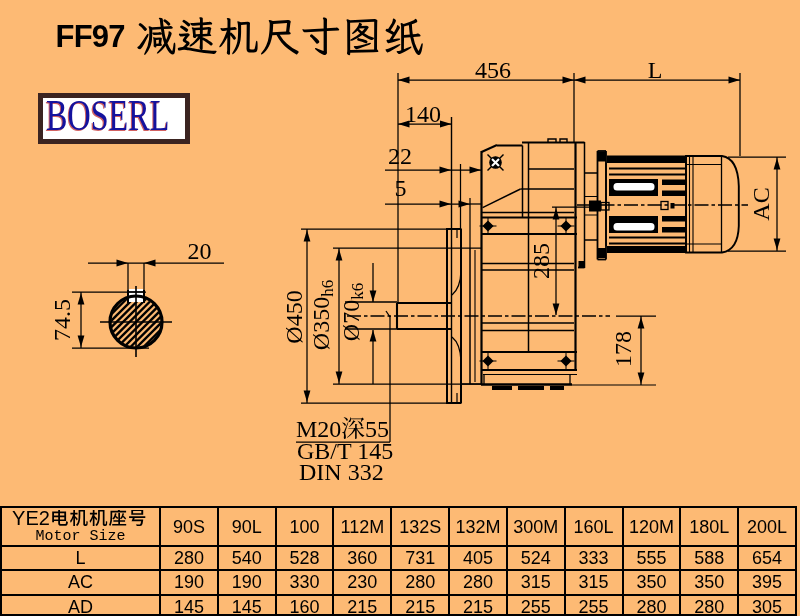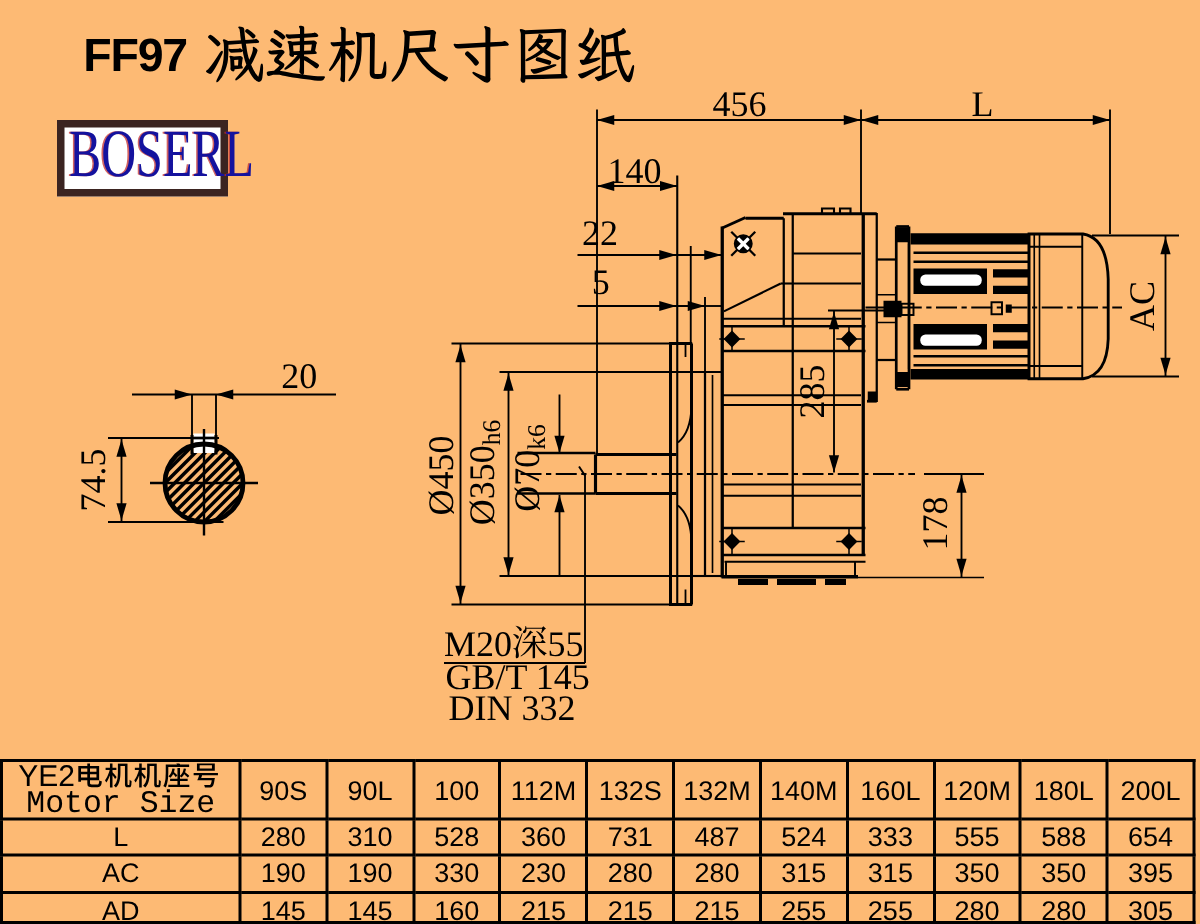--- a/index.html
+++ b/index.html
@@ -1,26 +1,26 @@
 <!DOCTYPE html>
 <html><head><meta charset="utf-8"><style>
 html,body{margin:0;padding:0;background:#fff;}
 #page{position:relative;width:800px;height:616px;overflow:hidden;background:#fdba74;}
-#logo{position:absolute;left:38px;top:80px;width:114px;height:51px;border:5px solid #3b2421;box-sizing:border-box;background:#fff;}
+#logo{position:absolute;left:38px;top:93px;width:152px;height:51px;border:5px solid #3b2421;box-sizing:border-box;background:#fff;}
 #logo span{position:absolute;left:3px;top:-9px;font-family:"Liberation Serif",serif;font-size:45px;color:#14129e;transform:scaleX(.715);transform-origin:0 0;white-space:nowrap;text-shadow:-1.5px 0.5px 0 rgba(195,45,45,.75);}
 svg#draw{position:absolute;left:0;top:0;}
 svg#draw{stroke:#000;}
 svg#draw .f{fill:#000;stroke:none;}
 svg#draw text{fill:#000;stroke:none;}
 .dim{font-family:"Liberation Serif",serif;font-size:24px;}
 table{position:absolute;left:0;top:506px;width:797px;border-collapse:collapse;table-layout:fixed;font-family:"Liberation Sans",sans-serif;font-size:18px;color:#000;}
 td{border:2px solid #000;text-align:center;vertical-align:middle;padding:0;overflow:hidden;line-height:20px;}
 td:first-child{width:157px;}
 .h1{font-size:20px;line-height:19px;margin-top:1px;}
-.h2{font-family:"Liberation Mono",monospace;font-size:21px;line-height:17px;letter-spacing:0px;}
+.h2{font-family:"Liberation Mono",monospace;font-size:15px;line-height:17px;letter-spacing:0px;}
 </style></head>
 <body>
 <div id="page">
 <svg id="draw" width="800" height="616" viewBox="0 0 800 616">
 <text x="55.5" y="47" font-family="Liberation Sans, sans-serif" font-size="31" font-weight="bold" letter-spacing="-0.8">FF97</text>
 <g class="f">
         <path transform="translate(135.5,51)" d="M4.6 -1.7Q6.2 -1.7 11.0 -11.4Q13.1 -15.5 13.1 -16.3Q13.1 -17.2 12.5 -17.2Q11.9 -17.2 11.0 -15.9Q6.9 -9.3 3.7 -5.3Q3.1 -4.6 2.4 -4.2Q1.8 -3.9 1.8 -3.4Q1.8 -3.3 2.4 -2.6Q3.0 -2.0 4.6 -1.7ZM9.6 -20.0Q10.0 -20.0 10.4 -20.3Q11.5 -21.2 11.5 -22.0Q11.5 -22.5 9.3 -24.5Q7.2 -26.5 6.1 -27.2Q5.0 -27.9 4.7 -27.9Q4.4 -27.9 3.8 -27.4Q3.2 -26.9 3.2 -26.4Q3.2 -26.0 3.4 -25.8Q3.6 -25.6 5.0 -24.4Q6.4 -23.2 7.8 -21.6Q9.2 -20.0 9.6 -20.0ZM20.8 -7.3 20.6 -11.0 23.4 -11.2 23.2 -7.4ZM20.0 -3.4Q20.9 -3.4 20.9 -4.5L20.9 -4.9Q25.5 -5.2 26.0 -5.3Q26.4 -5.4 26.4 -6.0Q26.4 -6.4 25.7 -7.4Q26.2 -11.6 26.3 -11.8Q26.4 -12.1 26.4 -12.3Q26.4 -12.7 25.8 -13.2Q25.3 -13.6 24.7 -13.6L20.5 -13.3Q18.7 -13.8 18.2 -13.8Q17.4 -13.8 17.4 -13.4Q17.4 -13.1 17.7 -12.7Q17.9 -12.3 18.0 -11.4Q18.2 -6.8 18.2 -6.4L18.1 -5.0Q18.1 -4.4 18.8 -3.9Q19.5 -3.4 20.0 -3.4ZM32.1 -26.1Q32.8 -25.3 33.3 -25.3Q33.9 -25.3 34.4 -26.0Q34.9 -26.7 34.9 -27.0Q34.9 -27.6 32.4 -29.7Q29.9 -31.7 29.3 -31.7Q28.7 -31.7 28.3 -31.2Q27.9 -30.7 27.9 -30.3Q27.9 -29.8 28.3 -29.5Q30.3 -28.0 32.1 -26.1ZM9.1 3.9Q9.5 3.9 10.4 3.0Q12.7 0.7 14.5 -3.7Q15.5 -6.1 16.2 -9.3Q16.8 -12.5 16.8 -21.2L25.5 -21.8Q25.8 -19.5 26.2 -17.5Q26.0 -17.8 25.6 -18.2Q24.9 -18.9 24.5 -18.9Q24.2 -18.9 23.9 -18.7Q23.5 -18.5 19.1 -18.4L18.3 -18.4L17.4 -18.5Q16.9 -18.5 16.9 -18.1Q16.9 -17.9 17.1 -17.2Q17.7 -15.9 18.8 -15.9L25.2 -16.2Q26.2 -16.3 26.3 -17.0Q26.5 -15.7 26.8 -14.4Q27.5 -11.1 28.7 -7.8Q26.1 -3.4 22.0 0.9Q21.3 1.7 21.3 2.1Q21.3 2.6 21.9 2.6Q22.2 2.6 23.5 1.7Q24.8 0.8 26.6 -1.0Q28.4 -2.7 30.0 -4.9Q31.2 -2.0 32.5 -0.2Q35.1 3.6 37.1 3.6Q39.0 3.6 39.4 0.9Q39.9 -3.0 39.9 -5.7Q39.9 -8.6 39.0 -8.6Q38.3 -8.6 38.1 -6.9Q37.7 -3.4 37.2 -1.6Q36.7 0.2 36.7 0.2Q36.6 0.2 35.1 -1.8Q33.7 -3.7 31.9 -7.8Q33.2 -9.8 34.7 -13.3Q36.2 -16.7 36.2 -17.5Q36.2 -18.5 34.5 -19.4Q33.8 -19.8 33.5 -19.8Q33.0 -19.8 33.0 -19.1Q33.1 -18.9 33.1 -18.0Q33.1 -17.7 32.5 -15.5Q31.8 -13.4 30.7 -11.2Q29.6 -13.8 28.7 -20.4L28.4 -21.9L35.9 -22.3Q37.3 -22.4 37.3 -23.2Q37.3 -23.9 36.0 -24.7Q35.5 -25.1 35.2 -25.1Q34.9 -25.1 34.5 -24.9Q34.1 -24.8 33.8 -24.8Q33.5 -24.8 33.0 -24.7L28.1 -24.4Q27.7 -26.9 27.3 -31.7Q27.3 -32.6 26.0 -33.0Q24.8 -33.3 24.1 -33.3Q23.3 -33.3 23.3 -32.8Q23.3 -32.5 23.7 -32.1Q24.1 -31.8 24.2 -31.4Q24.3 -31.0 24.4 -30.0Q24.6 -28.9 24.7 -27.2Q24.9 -25.6 25.1 -24.2L16.6 -23.7Q14.5 -24.8 13.9 -24.8Q13.0 -24.8 13.0 -24.2Q13.0 -23.9 13.4 -23.2Q13.8 -22.1 13.8 -19.4Q13.8 -14.6 13.5 -11.6Q12.9 -5.0 9.0 2.2Q8.7 2.8 8.7 3.3Q8.7 3.9 9.1 3.9Z"></path>
 <path transform="translate(176.7,51)" d="M36.9 2.9H37.3Q38.1 2.8 38.5 2.5Q38.9 2.3 39.6 1.1Q40.0 0.6 40.0 0.3Q40.0 -0.2 39.1 -0.2H38.7Q38.4 -0.2 38.0 -0.2Q37.6 -0.2 37.2 -0.2Q35.3 -0.2 32.7 -0.4Q30.1 -0.7 27.2 -1.0Q26.2 -1.1 25.3 -1.3Q25.7 -1.4 25.8 -1.7Q26.0 -2.1 26.0 -2.7V-10.9Q27.8 -9.9 29.6 -8.7Q31.4 -7.4 33.3 -5.9Q34.0 -5.4 34.4 -5.4Q34.9 -5.4 35.2 -5.8Q35.5 -6.2 35.8 -6.6Q36.0 -7.1 36.0 -7.3Q36.0 -7.9 35.0 -8.6Q33.7 -9.5 32.3 -10.3Q31.0 -11.2 29.8 -11.9Q28.6 -12.6 27.8 -13.1Q26.9 -13.5 26.7 -13.5Q26.1 -13.5 26.0 -13.5V-14.6L33.3 -15.0Q33.7 -15.0 34.1 -15.1Q34.5 -15.2 34.5 -15.6Q34.5 -15.9 34.2 -16.3Q33.9 -16.6 33.4 -17.1L34.2 -21.4Q34.2 -21.6 34.4 -21.8Q34.6 -22.0 34.6 -22.3Q34.6 -22.8 33.9 -23.4Q33.2 -24.0 32.5 -24.0H32.2L26.1 -23.6V-25.8L34.6 -26.4Q34.9 -26.4 35.2 -26.6Q35.5 -26.8 35.5 -27.2Q35.5 -27.7 35.0 -28.2Q34.5 -28.7 33.9 -29.0Q33.4 -29.3 33.0 -29.3Q32.8 -29.3 32.7 -29.2Q32.3 -29.1 31.9 -29.0Q31.5 -28.9 31.0 -28.9L26.1 -28.5V-32.5Q26.1 -33.2 25.4 -33.5Q24.7 -33.7 24.1 -33.8Q23.5 -33.8 23.4 -33.8Q22.6 -33.8 22.6 -33.3Q22.6 -33.0 22.8 -32.6Q23.1 -32.2 23.2 -31.9Q23.3 -31.5 23.3 -31.1V-28.4L16.5 -28.0H16.0Q15.2 -28.0 14.6 -28.1Q14.4 -28.2 14.2 -28.2Q13.7 -28.2 13.7 -27.7Q13.7 -27.5 13.7 -27.3Q14.0 -26.7 14.5 -26.0Q15.0 -25.2 16.2 -25.2Q16.5 -25.2 16.8 -25.2Q17.2 -25.3 17.6 -25.3L23.2 -25.7V-23.5L18.2 -23.2Q17.3 -23.5 16.7 -23.6Q16.0 -23.7 15.7 -23.7Q15.0 -23.7 15.0 -23.2Q15.0 -22.8 15.4 -22.2Q15.5 -21.9 15.7 -21.5Q15.8 -21.2 15.8 -20.7L16.3 -16.5Q16.3 -16.4 16.3 -16.2Q16.3 -16.1 16.3 -15.9Q16.3 -15.7 16.3 -15.4Q16.3 -15.2 16.2 -14.9V-14.6Q16.2 -14.0 16.7 -13.6Q17.1 -13.2 17.7 -13.1Q18.2 -13.0 18.4 -13.0Q18.9 -13.0 19.1 -13.3Q19.3 -13.6 19.3 -14.0V-14.2V-14.3L21.6 -14.4Q20.0 -12.3 17.9 -10.1Q15.9 -8.0 13.8 -6.4Q12.8 -5.6 12.8 -5.0Q12.8 -4.5 13.4 -4.5Q13.9 -4.5 15.0 -5.1Q16.0 -5.7 17.3 -6.6Q18.6 -7.6 19.9 -8.7Q21.1 -9.9 22.2 -11.0Q23.2 -12.2 23.2 -12.3L23.2 -12.6Q23.2 -11.9 23.2 -11.3Q23.2 -10.5 23.2 -9.4Q23.2 -8.4 23.2 -7.7L23.2 -7.0Q23.2 -6.2 23.1 -5.4Q23.0 -4.6 22.9 -3.6Q22.9 -3.6 22.9 -3.5Q22.8 -3.4 22.8 -3.3Q22.8 -2.7 23.3 -2.2Q23.8 -1.8 24.3 -1.5Q24.5 -1.4 24.6 -1.4Q23.1 -1.6 21.5 -1.8Q18.6 -2.3 16.1 -2.7Q13.6 -3.2 11.8 -3.5Q10.6 -3.8 9.9 -3.9Q11.3 -5.1 12.1 -5.9Q12.9 -6.8 12.9 -7.7Q12.9 -8.2 12.7 -8.5Q12.5 -8.9 11.7 -9.4Q10.9 -9.9 9.2 -11.0Q9.1 -11.1 9.1 -11.1Q9.8 -12.0 10.5 -12.9Q11.2 -13.8 12.2 -15.0Q12.4 -15.2 12.7 -15.5Q13.0 -15.8 13.0 -16.2Q13.0 -16.8 12.3 -17.3Q11.6 -17.8 11.1 -17.8Q11.0 -17.8 10.9 -17.8Q10.8 -17.8 10.7 -17.8L5.0 -17.3Q4.8 -17.2 4.6 -17.2Q4.4 -17.2 4.2 -17.2Q3.6 -17.2 3.0 -17.3Q2.9 -17.3 2.8 -17.4Q2.8 -17.4 2.7 -17.4Q2.2 -17.4 2.2 -16.8L2.3 -16.2Q2.5 -15.7 3.0 -15.1Q3.5 -14.6 4.6 -14.6Q4.8 -14.6 5.1 -14.6Q5.4 -14.6 5.7 -14.6L8.6 -14.9Q8.3 -14.6 7.8 -13.9Q7.2 -13.2 6.8 -12.6Q6.0 -11.5 6.0 -10.7Q6.0 -9.8 7.2 -9.0Q8.6 -8.3 9.6 -7.5Q9.7 -7.5 9.7 -7.5L9.6 -7.4Q9.0 -6.6 8.1 -5.7Q7.1 -4.8 6.0 -3.9Q3.8 -3.8 2.8 -3.5Q1.7 -3.3 1.4 -3.0Q1.1 -2.6 1.1 -2.3L1.2 -1.8Q1.2 -1.4 1.5 -0.9Q1.7 -0.4 2.4 -0.4Q2.5 -0.4 2.7 -0.4Q2.9 -0.5 3.2 -0.5Q4.4 -0.9 5.4 -1.1Q6.5 -1.2 7.4 -1.2Q8.5 -1.2 9.5 -1.1Q10.4 -0.9 11.4 -0.7Q13.2 -0.4 15.8 0.1Q18.4 0.5 21.4 1.0Q24.5 1.5 27.4 1.9Q30.4 2.3 32.9 2.6Q35.4 2.9 36.9 2.9ZM23.2 -21.0 23.2 -17.0 19.0 -16.8 18.7 -20.7ZM31.2 -21.4 30.6 -17.3 26.0 -17.1 26.1 -21.1ZM9.9 -19.0Q10.4 -19.0 10.8 -19.4Q11.1 -19.9 11.3 -20.4Q11.5 -20.9 11.5 -21.0Q11.5 -21.3 11.4 -21.5Q11.2 -21.8 10.7 -22.2Q10.2 -22.6 9.0 -23.4Q7.8 -24.1 5.8 -25.3Q5.3 -25.6 4.9 -25.6Q4.3 -25.6 3.8 -24.9Q3.4 -24.4 3.4 -24.0Q3.4 -23.5 4.2 -23.0Q5.3 -22.3 6.4 -21.4Q7.5 -20.6 8.8 -19.5Q9.1 -19.3 9.4 -19.1Q9.6 -19.0 9.9 -19.0ZM11.8 -24.5Q12.1 -24.5 12.5 -24.8Q13.0 -25.2 13.3 -25.6Q13.6 -26.0 13.6 -26.4Q13.6 -26.8 13.0 -27.4Q12.4 -28.0 11.5 -28.6Q10.7 -29.3 9.8 -29.8Q8.9 -30.4 8.2 -30.8Q7.5 -31.2 7.2 -31.2Q6.6 -31.2 6.1 -30.6Q5.7 -30.0 5.7 -29.7Q5.7 -29.2 6.4 -28.7Q7.6 -27.9 8.7 -27.0Q9.8 -26.1 10.9 -25.1Q11.4 -24.5 11.8 -24.5Z"></path>
 <path transform="translate(217.9,51)" d="M28.8 -26.4 28.6 -2.4Q28.6 -0.5 29.4 0.4Q30.3 1.3 31.5 1.5Q32.8 1.6 34.0 1.6Q36.0 1.6 37.2 1.3Q38.3 1.0 38.9 0.2Q39.4 -0.6 39.6 -2.0Q39.7 -3.4 39.7 -5.6Q39.7 -5.7 39.7 -6.3Q39.7 -7.0 39.6 -7.9Q39.6 -8.7 39.4 -9.5Q39.3 -10.2 38.8 -10.2Q38.1 -10.2 37.9 -8.3Q37.7 -6.4 37.4 -5.1Q37.1 -3.7 36.8 -2.5Q36.7 -2.0 36.2 -1.8Q35.7 -1.6 33.9 -1.6Q32.4 -1.6 32.1 -1.7Q31.7 -1.9 31.7 -2.6L32.0 -26.6Q32.0 -26.8 32.1 -27.0Q32.1 -27.2 32.1 -27.5Q32.1 -28.2 31.5 -28.7Q30.8 -29.3 30.1 -29.3Q29.9 -29.3 29.8 -29.3Q29.7 -29.2 29.6 -29.2L23.0 -28.8Q20.5 -29.8 19.9 -29.8Q19.4 -29.8 19.4 -29.3Q19.4 -29.2 19.5 -28.9Q19.5 -28.7 19.6 -28.5Q19.8 -27.9 19.9 -27.1Q20.1 -26.2 20.1 -24.7Q20.2 -23.2 20.2 -20.5Q20.2 -17.2 20.0 -14.5Q19.9 -11.7 19.4 -9.2Q18.9 -6.7 17.8 -4.2Q16.8 -1.6 14.9 1.3Q14.3 2.2 14.3 2.7Q14.3 3.2 14.8 3.2Q15.1 3.2 15.9 2.5Q16.8 1.8 17.9 0.4Q19.0 -0.9 20.1 -3.0Q21.2 -5.1 22.0 -8.0Q22.8 -10.9 23.0 -14.6Q23.2 -16.9 23.2 -19.1Q23.2 -21.4 23.2 -23.5V-26.0ZM12.5 -20.7 17.7 -21.2Q18.1 -21.3 18.5 -21.5Q18.8 -21.6 18.8 -22.1Q18.8 -22.6 18.4 -23.0Q18.0 -23.5 17.5 -23.8Q17.0 -24.1 16.6 -24.1Q16.3 -24.1 16.2 -24.0Q15.6 -23.8 14.7 -23.7L12.5 -23.5L12.6 -31.3Q12.6 -31.8 12.4 -32.2Q12.1 -32.5 11.1 -32.8Q10.7 -33.0 10.3 -33.0Q10.0 -33.1 9.7 -33.1Q8.9 -33.1 8.9 -32.6Q8.9 -32.3 9.1 -32.0Q9.6 -31.2 9.6 -30.4L9.6 -23.2L5.2 -22.8Q5.0 -22.8 4.9 -22.8Q4.7 -22.8 4.5 -22.8Q3.9 -22.8 3.2 -22.9Q3.2 -22.9 3.1 -22.9Q3.1 -23.0 3.0 -23.0Q2.5 -23.0 2.5 -22.5L2.6 -21.9Q2.9 -21.3 3.4 -20.7Q3.9 -20.0 4.8 -20.0Q5.0 -20.0 5.4 -20.1Q5.7 -20.1 6.1 -20.1L9.1 -20.4Q7.6 -16.2 5.8 -12.2Q4.0 -8.2 1.9 -5.4Q1.4 -4.6 1.4 -4.2Q1.4 -3.7 2.0 -3.7Q2.4 -3.7 3.2 -4.5Q3.9 -5.2 4.9 -6.5Q5.9 -7.7 6.9 -9.3Q8.0 -10.8 8.8 -12.4Q9.1 -13.2 9.3 -13.3L9.4 -14.7Q9.4 -13.9 9.4 -13.3Q9.4 -11.6 9.4 -9.5Q9.3 -7.4 9.3 -5.5Q9.3 -3.6 9.3 -2.4V-1.2Q9.3 -0.6 9.2 0.1Q9.1 0.7 9.0 1.3Q8.9 1.5 8.9 1.8Q8.9 2.8 9.8 3.3Q10.7 3.8 11.2 3.8Q12.1 3.8 12.1 2.5L12.4 -15.7Q12.7 -15.4 13.7 -14.2Q14.7 -13.0 15.3 -12.0Q15.7 -11.3 16.3 -11.3Q16.8 -11.3 17.4 -11.8Q18.1 -12.3 18.1 -12.9Q18.1 -13.2 17.5 -14.1Q16.9 -15.0 16.0 -15.9Q15.2 -16.9 14.4 -17.6Q13.5 -18.4 13.1 -18.4Q12.6 -18.4 12.4 -18.2ZM9.3 -13.3Q9.4 -13.5 9.2 -12.9Z"></path>
 <path transform="translate(259.1,51)" d="M27.9 -27.9 27.0 -19.5 13.6 -18.7Q13.8 -20.7 13.9 -23.0Q14.1 -25.3 14.1 -27.0ZM20.6 -16.2 29.8 -16.6Q30.5 -16.7 31.0 -16.8Q31.6 -16.9 31.6 -17.5Q31.6 -17.9 31.2 -18.4Q30.9 -18.9 30.2 -19.6L31.3 -28.1Q31.3 -28.2 31.5 -28.5Q31.7 -28.7 31.7 -29.1Q31.7 -29.7 30.9 -30.4Q30.2 -31.0 29.4 -31.0Q29.3 -31.0 29.2 -31.0Q29.1 -31.0 28.9 -31.0L13.8 -30.0Q11.2 -31.0 10.4 -31.0Q9.6 -31.0 9.6 -30.5Q9.6 -30.1 10.0 -29.6Q10.2 -29.2 10.4 -28.4Q10.6 -27.6 10.6 -26.8Q10.6 -24.3 10.4 -21.1Q10.2 -17.9 9.7 -14.5Q9.1 -9.8 7.1 -5.6Q5.2 -1.4 2.6 1.6Q1.9 2.5 1.9 3.0Q1.9 3.5 2.4 3.5Q2.8 3.5 3.8 2.8Q4.7 2.1 6.0 0.8Q7.3 -0.6 8.7 -2.7Q10.0 -4.8 11.2 -7.7Q12.3 -10.6 13.0 -14.4Q13.1 -14.8 13.1 -15.1Q13.2 -15.5 13.2 -15.7L17.4 -16.0Q19.7 -11.7 22.5 -8.3Q25.3 -4.9 28.8 -2.2Q32.4 0.6 36.9 3.2Q37.2 3.4 37.4 3.4Q37.8 3.4 38.3 2.9Q38.8 2.3 39.2 1.8Q39.6 1.2 39.6 0.9Q39.6 0.5 38.9 0.1Q32.3 -3.1 27.9 -7.2Q23.5 -11.2 20.6 -16.2Z"></path>
@@ -266,34 +266,34 @@
                 </g>
               </svg></div>
             <div class="h2">Motor Size</div>
           </td>
           <td>90S</td>
           <td>90L</td>
           <td>100</td>
           <td>112M</td>
           <td>132S</td>
           <td>132M</td>
-          <td>140M</td>
+          <td>300M</td>
           <td>160L</td>
           <td>120M</td>
           <td>180L</td>
           <td>200L</td>
         </tr>
 <tr style="height:24px">
           <td>L</td>
           <td>280</td>
-          <td>310</td>
+          <td>540</td>
           <td>528</td>
           <td>360</td>
           <td>731</td>
-          <td>487</td>
+          <td>405</td>
           <td>524</td>
           <td>333</td>
           <td>555</td>
           <td>588</td>
           <td>654</td>
         </tr>
 <tr style="height:24.5px">
           <td>AC</td>
           <td>190</td>
           <td>190</td>

